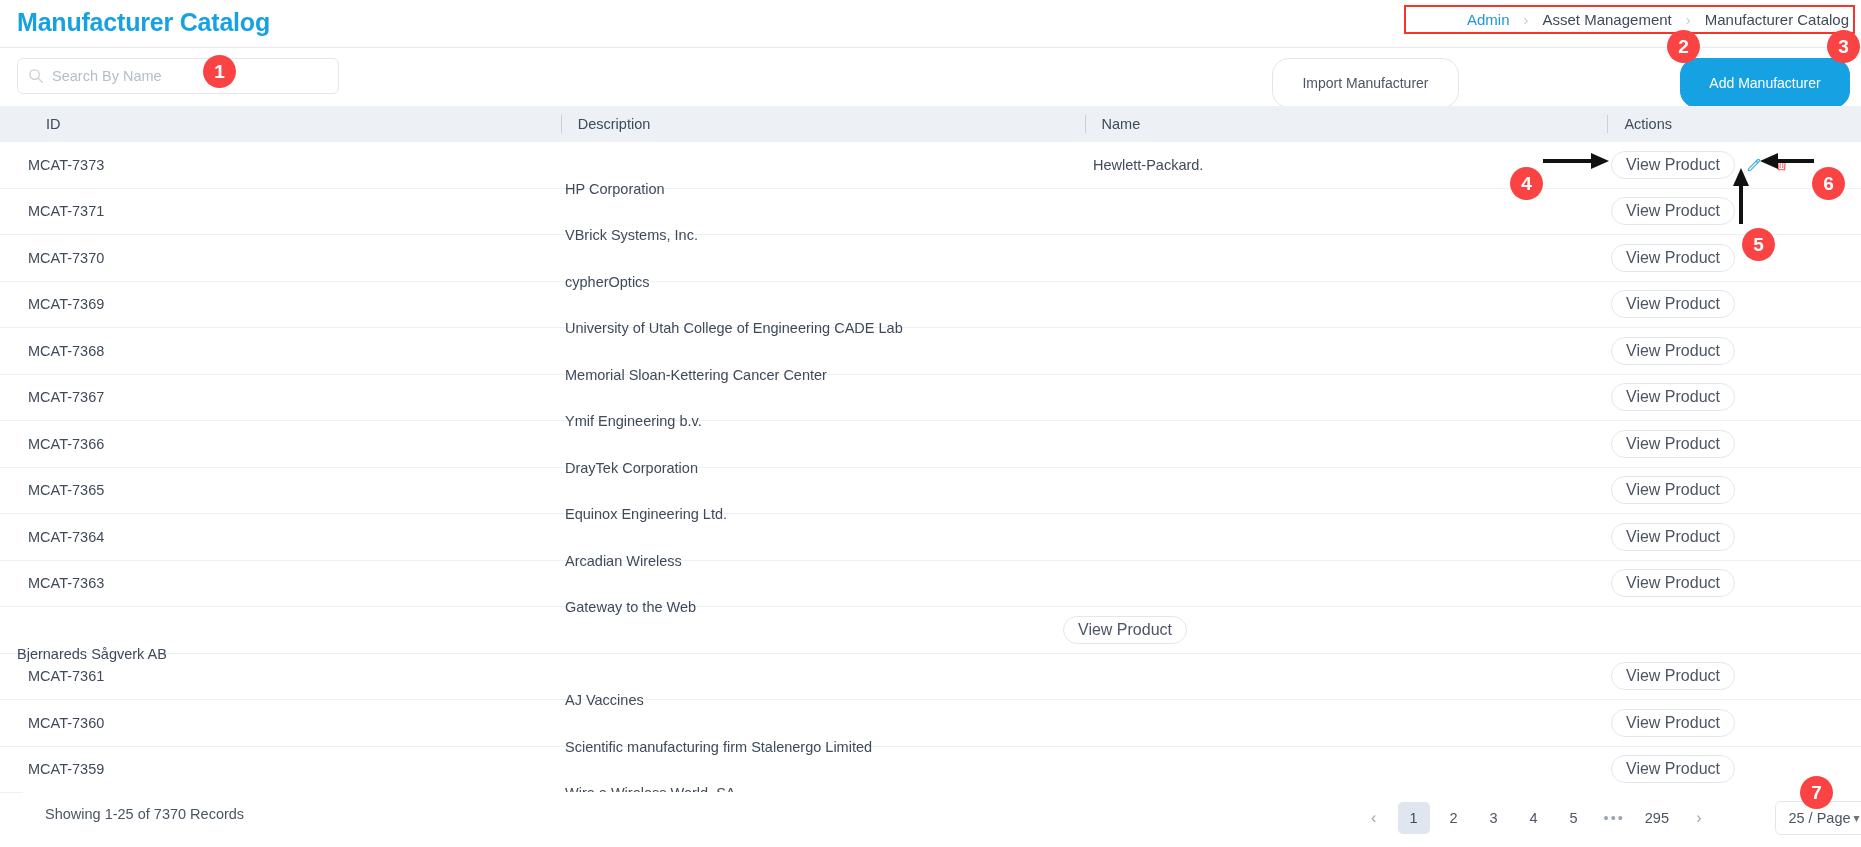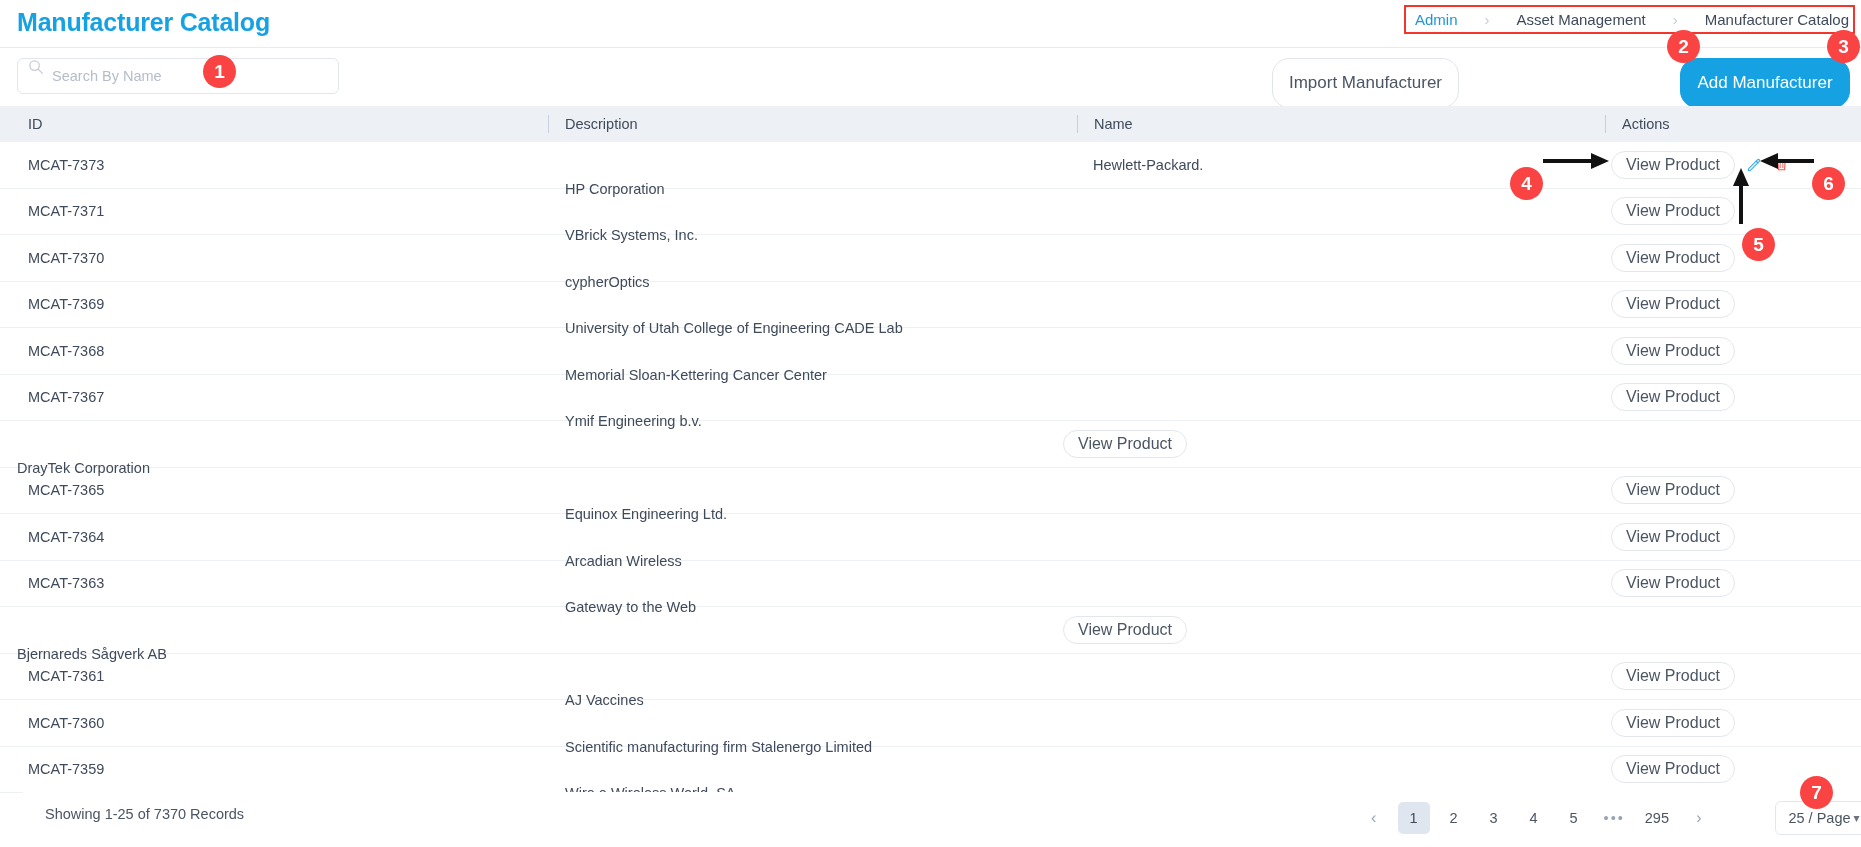--- a/index.html
+++ b/index.html
@@ -25,21 +25,21 @@
   }
   .page-title {
     position: absolute; left: 17px; top: 8px;
     font-size: 25px; font-weight: 600;
     color: #16a2e2;
     letter-spacing: -0.2px;
     white-space: nowrap;
   }
   .breadcrumb {
     position: absolute; right: 10px; top: 11px;
-    display: flex; align-items: center; gap: 13px;
+    display: flex; align-items: center; gap: 0px;
     font-size: 15px;
     white-space: nowrap;
     margin-left: 48px;
   }
   .crumb { color: #3f4a5a; padding: 0 2px; }
   .crumb.link { color: #2196d6; cursor: pointer; }
   .crumb-sep {
     color: #c3cad4; font-size: 15px;
     margin: 0 12px; display: inline-block;
   }
@@ -49,36 +49,36 @@
     position: absolute; left: 0; top: 48px;
     width: 1861px; height: 58px;
     background: #fff;
   }
   .search-wrap {
     position: absolute; left: 17px; top: 10px;
     width: 322px; height: 36px;
     border: 1px solid #e3e7ec;
     border-radius: 6px;
     background: #fff;
-    display: flex; 
+    display: flex; align-items: center;
     padding: 0 10px;
   }
   .search-icon { width: 16px; height: 16px; margin-right: 8px; flex: 0 0 auto; opacity: .55; }
   .search-input {
     border: none; outline: none; background: transparent;
     font-family: "Liberation Sans", sans-serif;
     font-size: 14.5px; color: #3f4a5a; width: 100%;
   }
   .search-input::placeholder { color: #b4bdc9; }
 
   .btn {
     position: absolute; top: 10px;
     height: 50px; border-radius: 17px;
     font-family: "Liberation Sans", sans-serif;
-    font-size: 17px; cursor: pointer;
+    font-size: 14px; cursor: pointer;
     display: flex; align-items: center; justify-content: center;
     white-space: nowrap;
   }
   .btn-import {
     right: 402px; width: 187px;
     background: #fff; color: #4b5563;
     border: 1px solid #e1e5ea;
   }
   .btn-add {
     right: 11px; width: 170px;
@@ -86,21 +86,21 @@
     border: 1px solid #16a2e2;
     font-weight: 500;
   }
 
   
   .table { position: absolute; left: 0; top: 106px; width: 1861px; }
   .thead {
     display: flex; align-items: center;
     height: 36px;
     background: #edf0f5;
-    font-size: 14.5px; color: #3f4a5a;
+    font-size: 14.5px; color: #3f4a5a; padding-left: 18px;
   }
   .th { position: relative; padding-left: 12px; display: flex; align-items: center; height: 100%; }
   .th + .th::before {
     content: ""; position: absolute; left: 0; top: 9px;
     width: 1px; height: 18px; background: #c8d0dd;
   }
   .c-id   { width: 548px; padding-left: 28px; }
   .c-name { width: 528px; padding-left: 17px; }
   .c-desc { width: 529px; padding-left: 17px; }
   .c-act  { width: 256px; padding-left: 17px; }
@@ -289,20 +289,21 @@
           <div class="td c-id">MCAT-7367</div>
           <div class="td c-name">Ymif Engineering b.v.</div>
           <div class="td c-desc"></div>
           <div class="td c-act">
             <div class="actions-cell">
               <button class="view-btn">View Product</button>
             </div>
           </div>
         </div>
         <div class="trow">
+          <div class="td c-id">MCAT-7366</div>
           <div class="td c-name">DrayTek Corporation</div>
           <div class="td c-desc"></div>
           <div class="td c-act">
             <div class="actions-cell">
               <button class="view-btn">View Product</button>
             </div>
           </div>
         </div>
         <div class="trow">
           <div class="td c-id">MCAT-7365</div>

